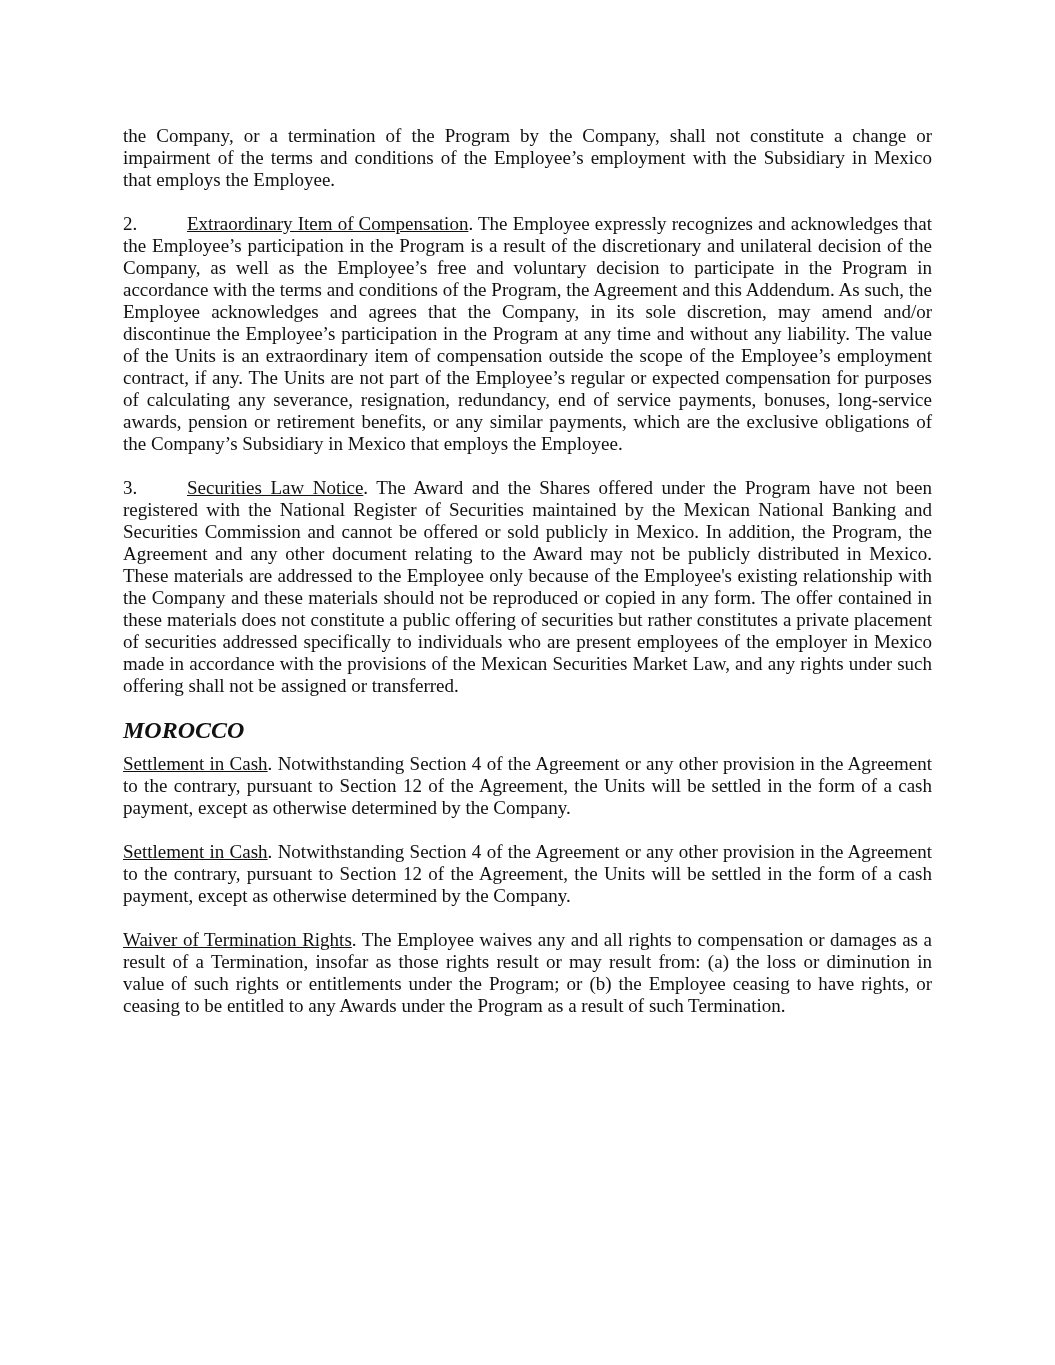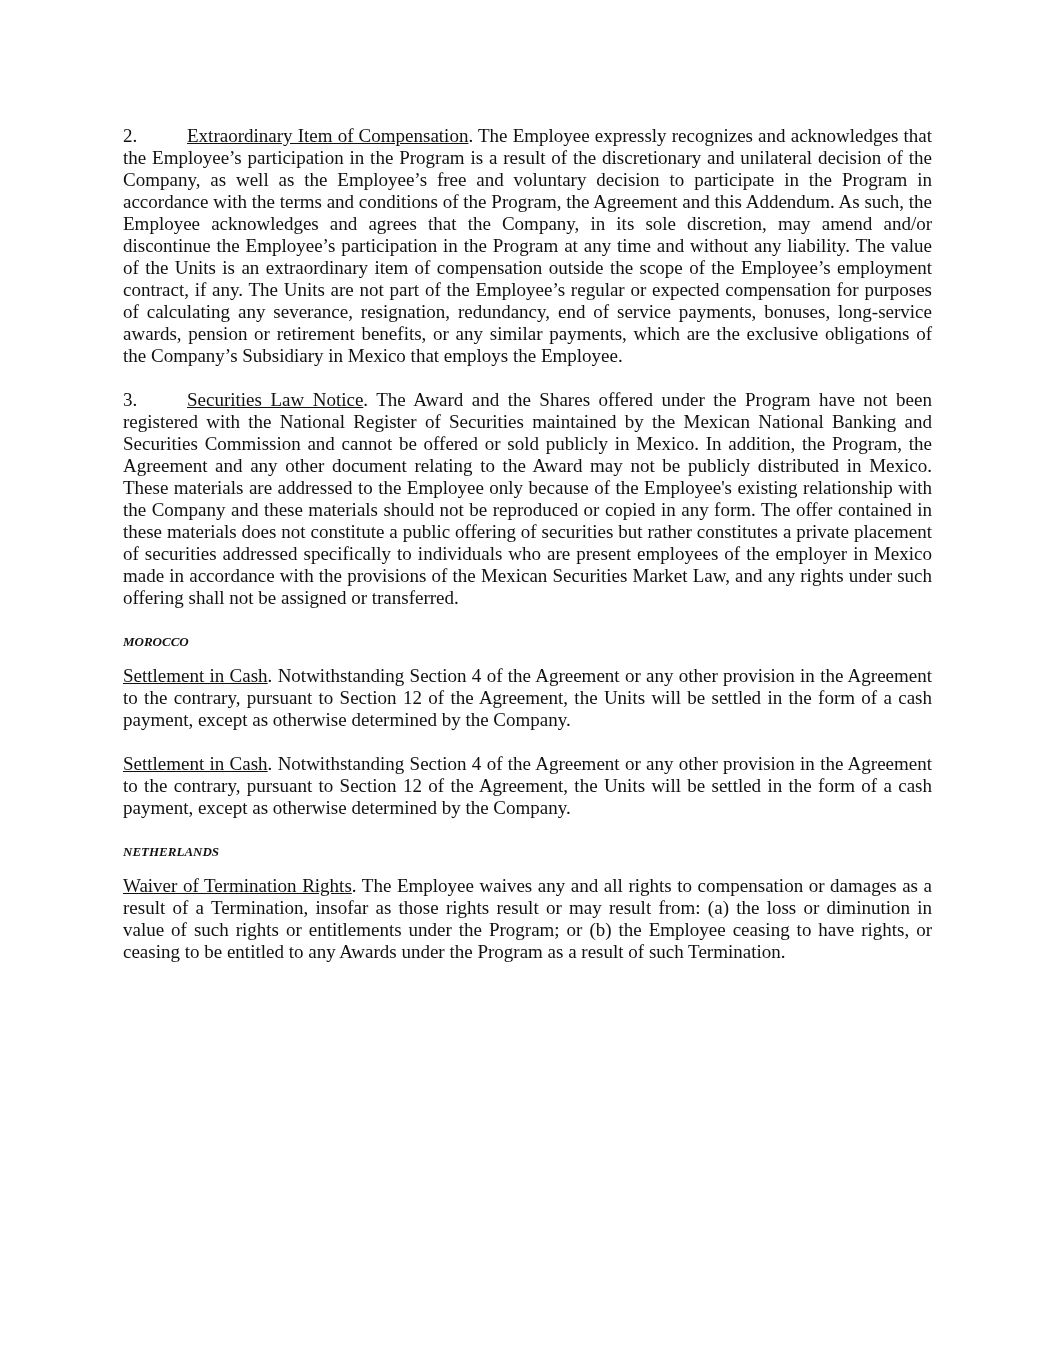--- a/index.html
+++ b/index.html
@@ -28,36 +28,36 @@
     width: 64px;
   }
   .u {
     text-decoration: underline;
     margin-top: 41px;
   }
   .country-heading {
     margin: 0 0 12px 0;
     font-weight: bold;
     font-style: italic;
-    font-size: 13px;
+    font-size: 24px;
     line-height: 22px;
     text-align: left;
   }
 </style>
 </head>
 <body>
 
 <div class="page">
 
+  <p class="para">the Company, or a termination of the Program by the Company, shall not constitute a change or impairment of the terms and conditions of the Employee’s employment with the Subsidiary in Mexico that employs the Employee.</p>
 
   <p class="para"><span class="num">2.</span><span class="u">Extraordinary Item of Compensation</span><span>.  The Employee expressly recognizes and acknowledges that the Employee’s participation in the Program is a result of the discretionary and unilateral decision of the Company, as well as the Employee’s free and voluntary decision to participate in the Program in accordance with the terms and conditions of the Program, the Agreement and this Addendum.  As such, the Employee acknowledges and agrees that the Company, in its sole discretion, may amend and/or discontinue the Employee’s participation in the Program at any time and without any liability.  The value of the Units is an extraordinary item of compensation outside the scope of the Employee’s employment contract, if any.  The Units are not part of the Employee’s regular or expected compensation for purposes of calculating any severance, resignation, redundancy, end of service payments, bonuses, long-service awards, pension or retirement benefits, or any similar payments, which are the exclusive obligations of the Company’s Subsidiary in Mexico that employs the Employee.</span></p>
 
   <p class="para"><span class="num">3.</span><span class="u">Securities Law Notice</span><span>. The Award and the Shares offered under the Program have not been registered with the National Register of Securities maintained by the Mexican National Banking and Securities Commission and cannot be offered or sold publicly in Mexico.  In addition, the Program, the Agreement and any other document relating to the Award may not be publicly distributed in Mexico. These materials are addressed to the Employee only because of the Employee's existing relationship with the Company and these materials should not be reproduced or copied in any form.  The offer contained in these materials does not constitute a public offering of securities but rather constitutes a private placement of securities addressed specifically to individuals who are present employees of the employer in Mexico made in accordance with the provisions of the Mexican Securities Market Law, and any rights under such offering shall not be assigned or transferred.</span></p>
 
   <h2 class="country-heading">MOROCCO</h2>
   <p class="para"><span class="u">Settlement in Cash</span><span>.  Notwithstanding Section 4 of the Agreement or any other provision in the Agreement to the contrary, pursuant to Section 12 of the Agreement, the Units will be settled in the form of a cash payment, except as otherwise determined by the Company.</span></p>
 
   <p class="para"><span class="u">Settlement in Cash</span><span>.  Notwithstanding Section 4 of the Agreement or any other provision in the Agreement to the contrary, pursuant to Section 12 of the Agreement, the Units will be settled in the form of a cash payment, except as otherwise determined by the Company.</span></p>
 
-  <h2 class="country-heading">NETHERLANDS</h2>
   <p class="para"><span class="u">Waiver of Termination Rights</span><span>.  The Employee waives any and all rights to compensation or damages as a result of a Termination, insofar as those rights result or may result from: (a) the loss or diminution in value of such rights or entitlements under the Program; or (b) the Employee ceasing to have rights, or ceasing to be entitled to any Awards under the Program as a result of such Termination.</span></p>
 
 </div>
 
 </body></html>

